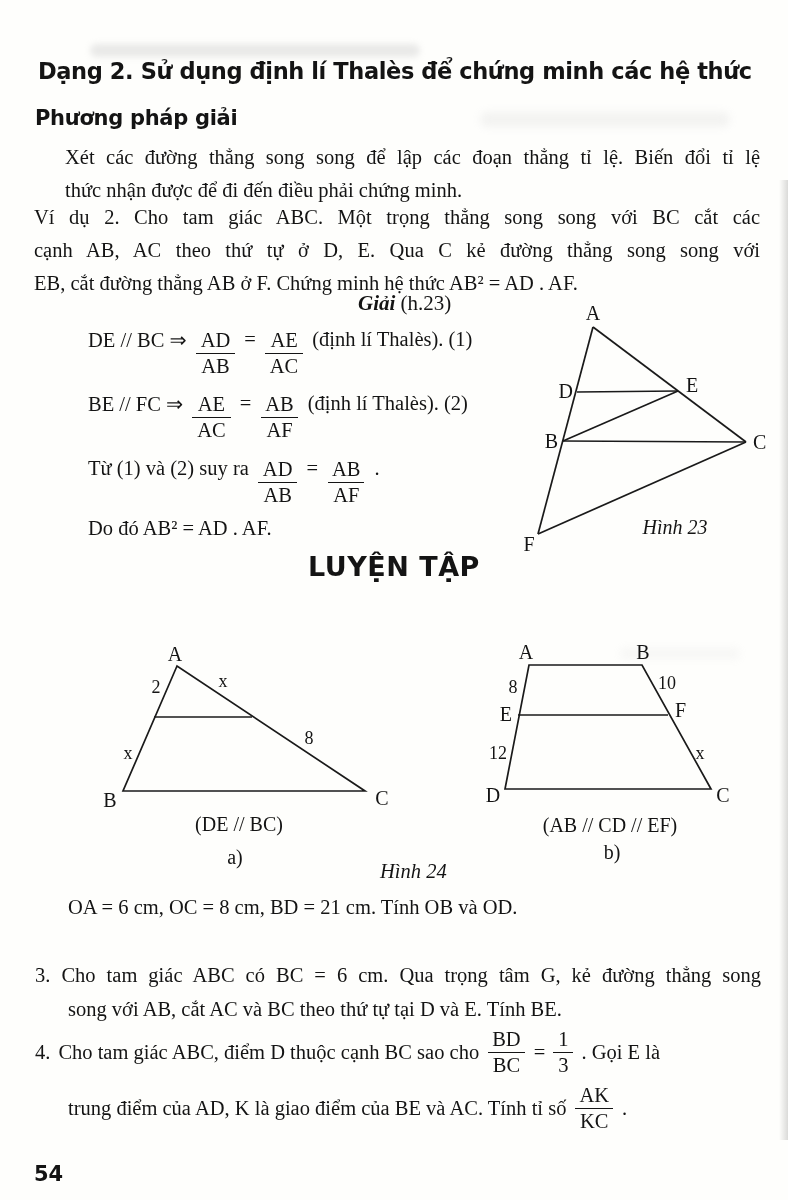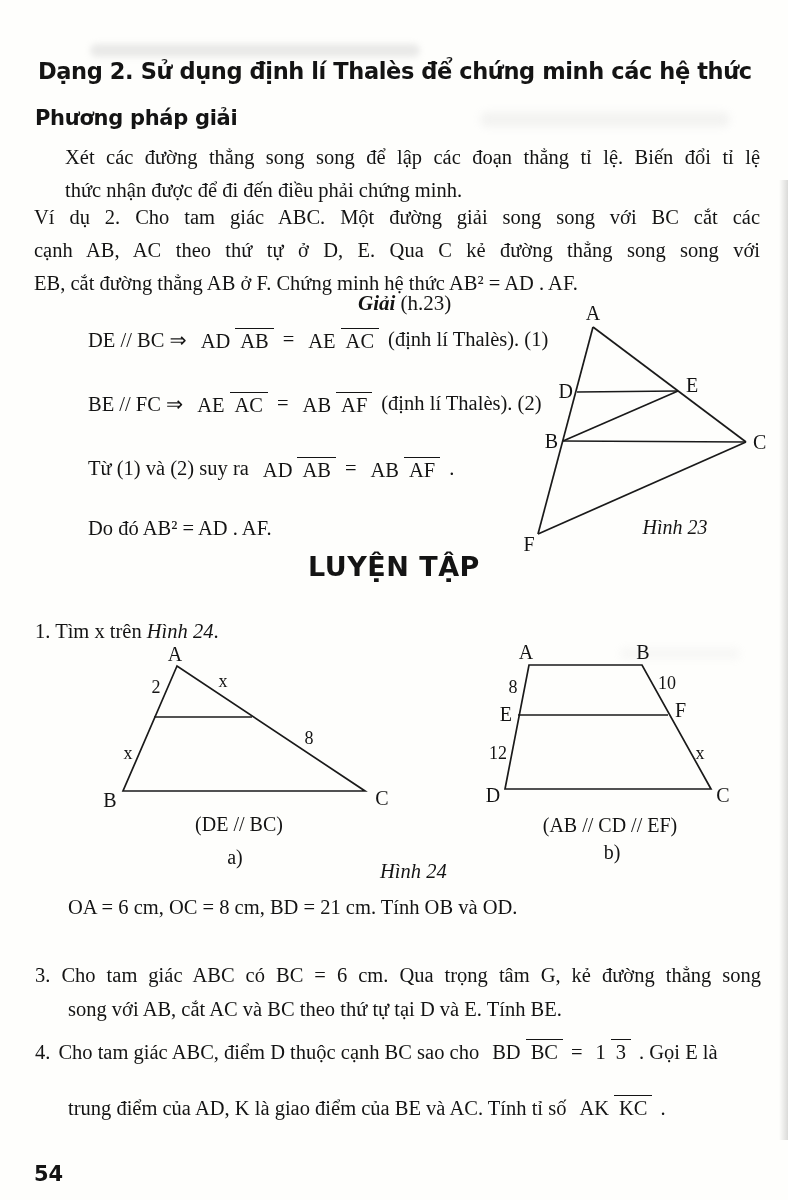--- a/index.html
+++ b/index.html
@@ -34,21 +34,21 @@
   .par{position:absolute; font-size:20.5px; line-height:33px;}
   .jl{text-align:justify; text-align-last:justify;}
   .method-par{left:65px; top:141px; width:695px;}
   .example-par{left:34px; top:201px; width:726px;}
   .bold{font-weight:normal;}
   .it{font-style:italic;}
   
   .giai-line{position:absolute; left:358px; top:291px; font-size:21px;}
   .giai-line .t{font-weight:bold; font-style:italic;}
   .mrow{position:absolute; display:flex; gap:9px; font-size:20.5px; white-space:nowrap;}
-  .frac{display:inline-flex; flex-direction:row; align-items:center; line-height:1.22; text-align:center;}
+  .frac{display:inline-flex; flex-direction:column; align-items:center; line-height:1.22; text-align:center;}
   .frac .num{padding:0 5px;}
   .frac .den{padding:0 5px; border-top:1.6px solid #141414;}
   .m1{left:88px; top:328px;}
   .m2{left:88px; top:392px;}
   .m3{left:88px; top:457px;}
   .m4{left:88px; top:517px; font-size:20.5px; position:absolute;}
   
   .fig{position:absolute;}
   .fig svg{display:block;}
   .fig text{font-family:"Liberation Serif", serif; fill:#141414;}
@@ -89,21 +89,21 @@
   <div class="method-label">Phương pháp giải</div>
 
   <div class="par method-par">
     <div class="jl">Xét các đường thẳng song song để lập các đoạn thẳng tỉ lệ. Biến đổi tỉ lệ</div>
     <div>thức nhận được để đi đến điều phải chứng minh.</div>
   </div>
 
   <div class="par example-par">
     <div class="jl">
       <span class="bold">Ví dụ 2.</span>
-      <span>Cho tam giác ABC. Một đường giải song song với BC cắt các</span>
+      <span>Cho tam giác ABC. Một trọng thẳng song song với BC cắt các</span>
     </div>
     <div class="jl">cạnh AB, AC theo thứ tự ở D, E. Qua C kẻ đường thẳng song song với</div>
     <div>EB, cắt đường thẳng AB ở F. Chứng minh hệ thức AB² = AD . AF.</div>
   </div>
 
   <div class="giai-line">
     <span class="t">Giải</span>
     <span>(h.23)</span>
   </div>
 
@@ -166,25 +166,20 @@
       <text class="vlabel" x="181" y="102" text-anchor="start">E</text>
       <text class="vlabel" x="53" y="158" text-anchor="end">B</text>
       <text class="vlabel" x="248" y="159" text-anchor="start">C</text>
       <text class="vlabel" x="24" y="261" text-anchor="middle">F</text>
       <text class="caption" x="170" y="244" text-anchor="middle">Hình 23</text>
     </svg>
   </div>
 
   <div class="section-title">LUYỆN TẬP</div>
 
-  <div class="ex ex1">
-    <span class="bold">1.</span>
-    <span>Tìm x trên</span>
-    <span class="it">Hình 24</span><span>.</span>
-  </div>
 
   <div class="fig" style="left:60px; top:645px;">
     <svg width="400" height="235" viewBox="0 0 400 235">
       <g stroke="#1a1a1a" stroke-width="1.7" fill="none">
         <polygon points="117,21 63,146 305,146"></polygon>
         <line x1="94" y1="72" x2="192" y2="72"></line>
       </g>
       <text class="vlabel" x="115" y="16" text-anchor="middle">A</text>
       <text class="vlabel" x="50" y="162" text-anchor="middle">B</text>
       <text class="vlabel" x="322" y="160" text-anchor="middle">C</text>

